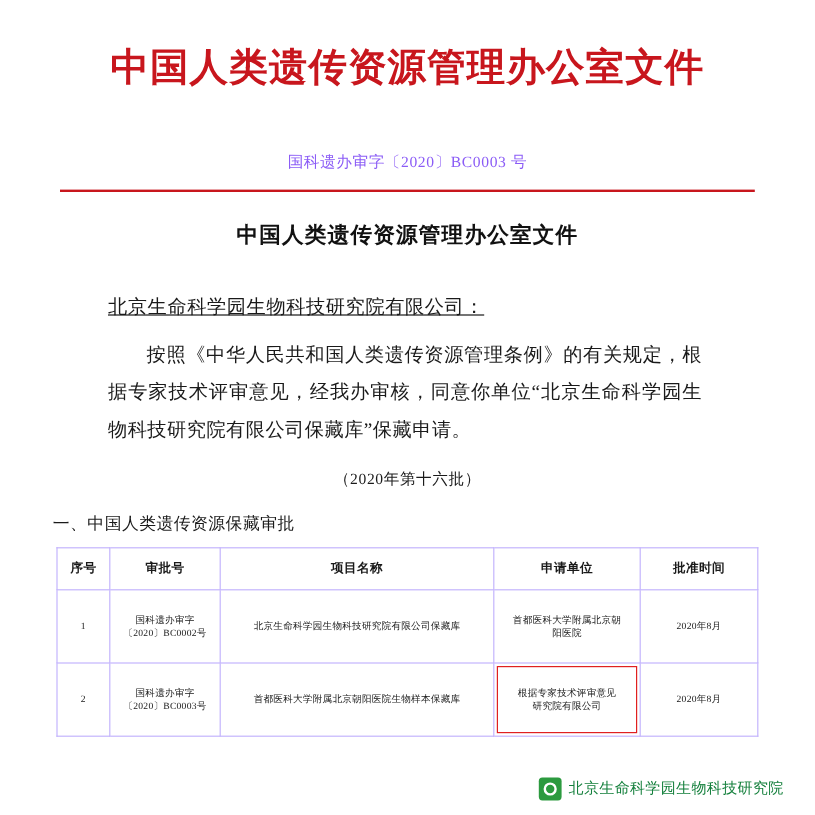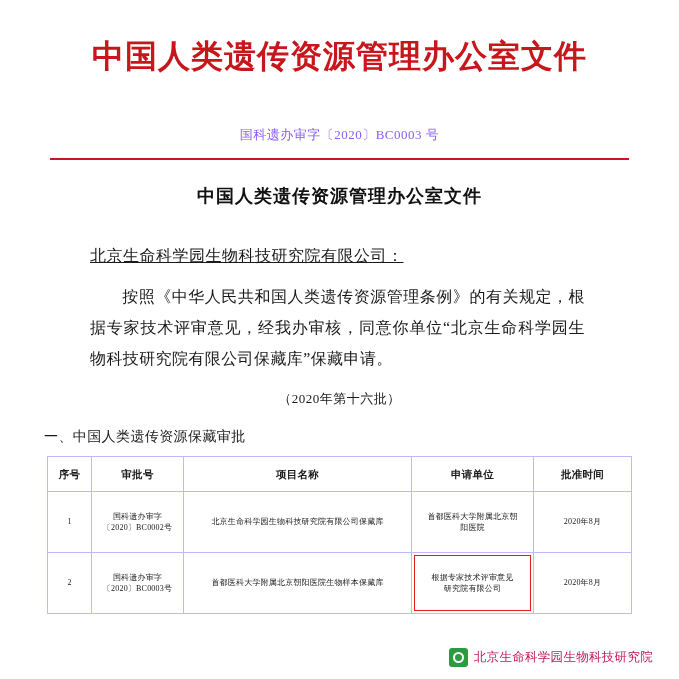--- a/index.html
+++ b/index.html
@@ -157,21 +157,21 @@
     left: 4px;
     top: 4px;
     width: 11px;
     height: 11px;
     border-radius: 50%;
     border: 2px solid #ffffff;
     box-sizing: border-box;
   }
   .brand-text {
     font-size: 12.5px;
-    color: #be185d;
+    color: #15803d;
     font-family: Liberation Sans, sans-serif;
     letter-spacing: 0.3px;
   }
 </style>
 </head>
 <body>
 
 <div class="page">
 
   <div class="doc-title">中国人类遗传资源管理办公室文件</div>

